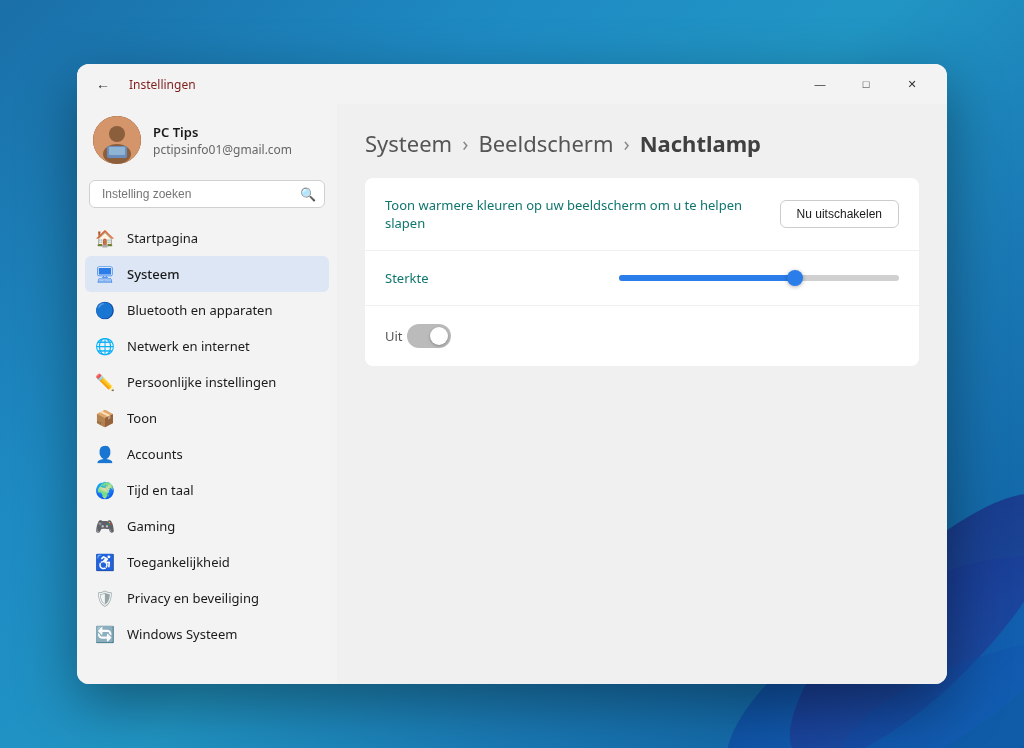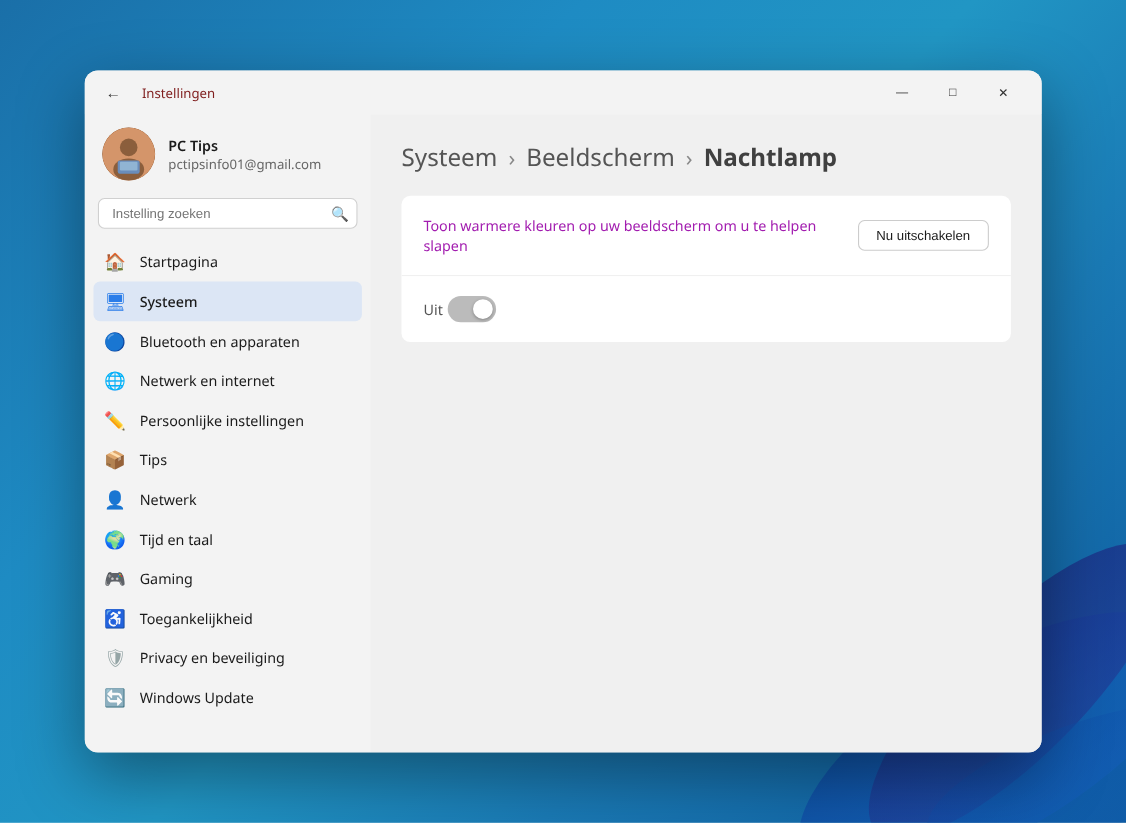--- a/index.html
+++ b/index.html
@@ -219,21 +219,21 @@
       display: flex;
       align-items: center;
       padding: 18px 20px;
       border-bottom: 1px solid #f0f0f0;
     }
     .card-row:last-child { border-bottom: none; }
 
     .card-row-label {
       flex: 1;
       font-size: 13px;
-      color: #a21caf;
+      color: #0f766e;
     }
 
     .btn-action {
       padding: 6px 16px;
       border: 1px solid #ccc;
       border-radius: 6px;
       background: white;
       font-size: 12px;
       cursor: pointer;
       color: #1a1a1a;
@@ -387,65 +387,74 @@
           <li class="nav-item">
             <span class="nav-icon icon-network">🌐</span>
             <span>Netwerk en internet</span>
           </li>
           <li class="nav-item">
             <span class="nav-icon icon-personalize">✏️</span>
             <span>Persoonlijke instellingen</span>
           </li>
           <li class="nav-item">
             <span class="nav-icon icon-apps">📦</span>
-            <span>Tips</span>
+            <span>Toon</span>
           </li>
           <li class="nav-item">
             <span class="nav-icon icon-accounts">👤</span>
-            <span>Netwerk</span>
+            <span>Accounts</span>
           </li>
           <li class="nav-item">
             <span class="nav-icon icon-time">🌍</span>
             <span>Tijd en taal</span>
           </li>
           <li class="nav-item">
             <span class="nav-icon icon-gaming">🎮</span>
             <span>Gaming</span>
           </li>
           <li class="nav-item">
             <span class="nav-icon icon-accessibility">♿</span>
             <span>Toegankelijkheid</span>
           </li>
           <li class="nav-item">
             <span class="nav-icon icon-privacy">🛡</span>
             <span>Privacy en beveiliging</span>
           </li>
           <li class="nav-item">
             <span class="nav-icon icon-update">🔄</span>
-            <span>Windows Update</span>
+            <span>Windows Systeem</span>
           </li>
         </ul>
     </div>
 
     <div class="content-area">
       <div class="breadcrumb">
         <span>Systeem</span>
         <span class="breadcrumb-sep">›</span>
         <span>Beeldscherm</span>
         <span class="breadcrumb-sep">›</span>
         <span class="breadcrumb-current">Nachtlamp</span>
       </div>
 
       <div class="card">
 
         <div class="card-row">
           <span class="card-row-label">Toon warmere kleuren op uw beeldscherm om u te helpen slapen</span>
           <button class="btn-action">Nu uitschakelen</button>
         </div>
 
+        <div class="card-row">
+          <span class="card-row-label">Sterkte</span>
+          <div class="slider-container">
+            <div class="slider-track">
+              <div class="slider-fill" style="width: 63%;"></div>
+              <div class="slider-thumb" style="left: 63%;"></div>
+            </div>
+          </div>
+        </div>
 
         <div class="card-row">
           <div class="toggle-container">
             <span class="toggle-label-text">Uit</span>
             <div class="toggle off">
               <div class="toggle-knob"></div>
             </div>
           </div>
         </div>
       </div>

